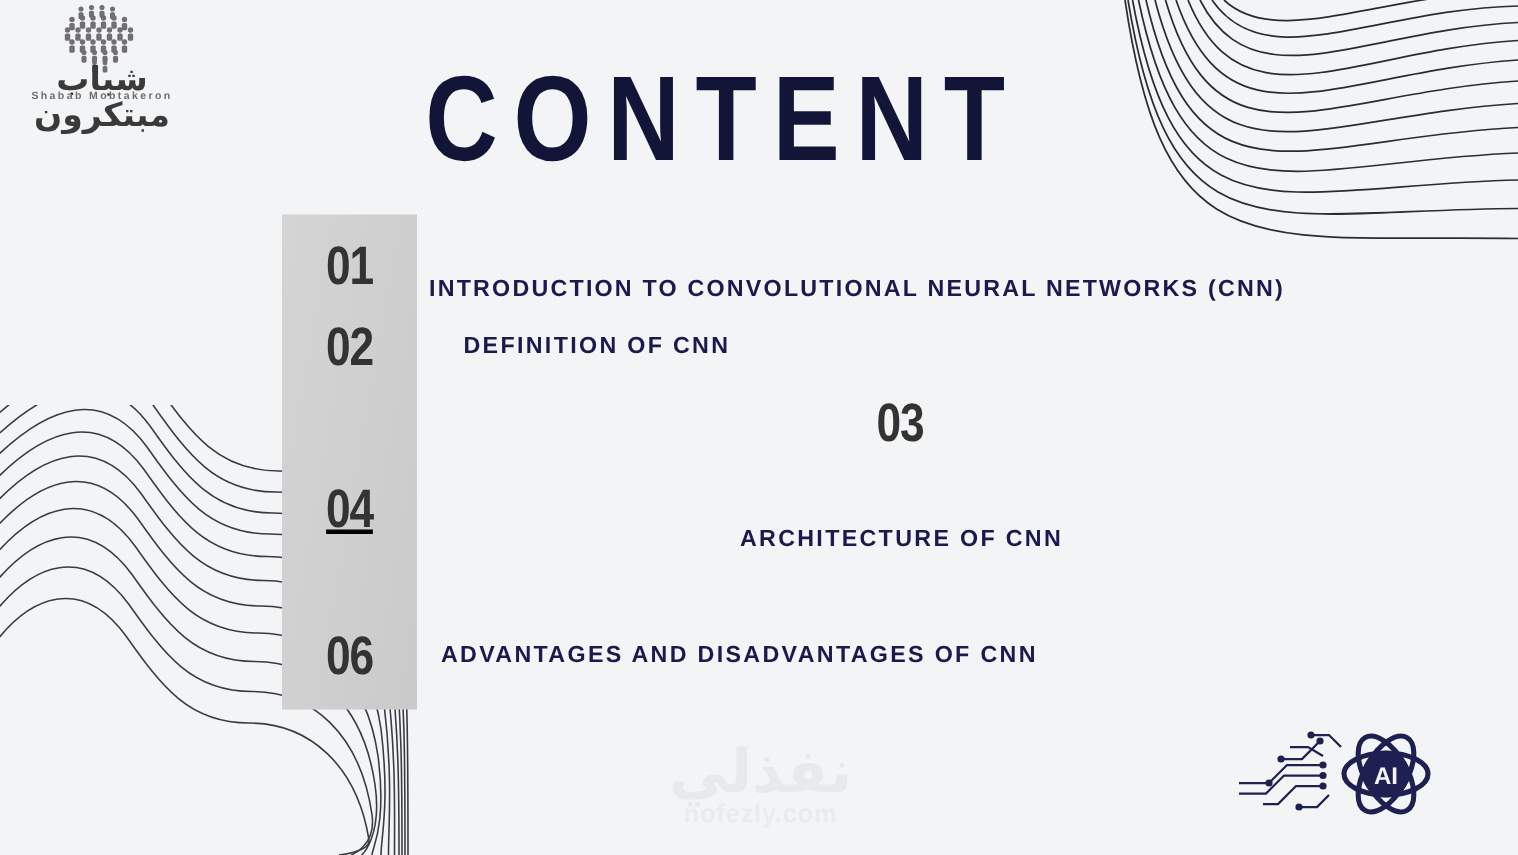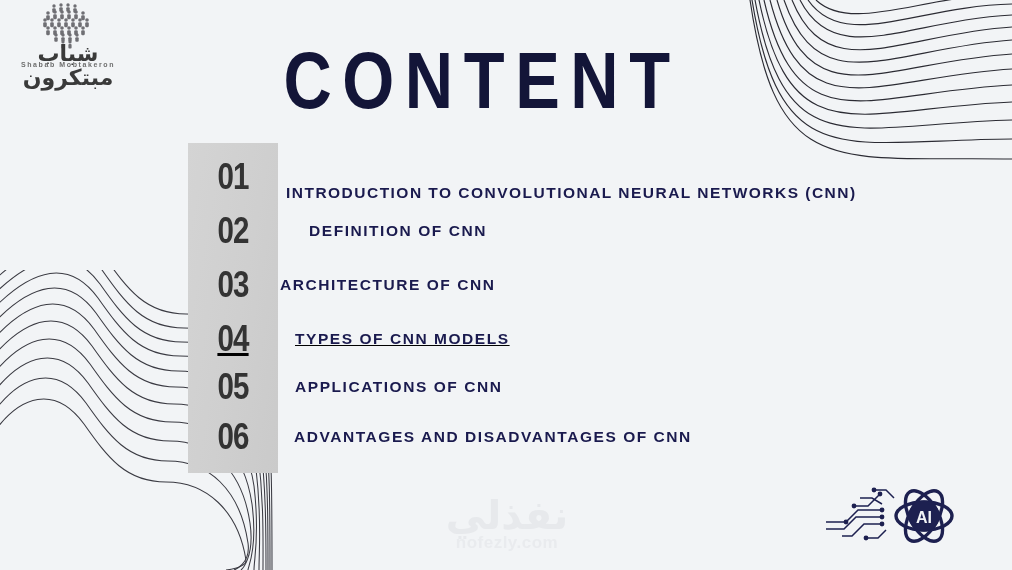--- a/index.html
+++ b/index.html
@@ -225,31 +225,26 @@
 
 <div id="toc-list">
   <div class="toc-row" data-idx="0" style="top:10px;align-items:center;">
     <div class="toc-num">01</div>
     <div class="toc-label">INTRODUCTION TO CONVOLUTIONAL NEURAL NETWORKS (CNN)</div>
   </div>
   <div class="toc-row" data-idx="1" style="top:64px;justify-content:flex-end;">
     <div class="toc-num">02</div>
     <div class="toc-label">DEFINITION OF CNN</div>
   </div>
-  <div class="toc-row" data-idx="2" style="top:118px;">
+  <div class="toc-row" data-idx="2" style="top:118px;flex-direction:column;">
     <div class="toc-num">03</div>
     <div class="toc-label">ARCHITECTURE OF CNN</div>
   </div>
   <div class="toc-row" data-idx="3" style="top:172px;text-decoration:underline;">
     <div class="toc-num">04</div>
-    <div class="toc-label">TYPES OF CNN MODELS</div>
-  </div>
-  <div class="toc-row" data-idx="4" style="top:220px;">
-    <div class="toc-num">05</div>
-    <div class="toc-label">APPLICATIONS OF CNN</div>
   </div>
   <div class="toc-row" data-idx="5" style="top:270px;align-items:center;">
     <div class="toc-num">06</div>
     <div class="toc-label">ADVANTAGES AND DISADVANTAGES OF CNN</div>
   </div>
 </div>
 
 <div id="watermark">
   <div id="watermark-ar">نفذلي</div>
   <div id="watermark-url">nofezly.com</div>

